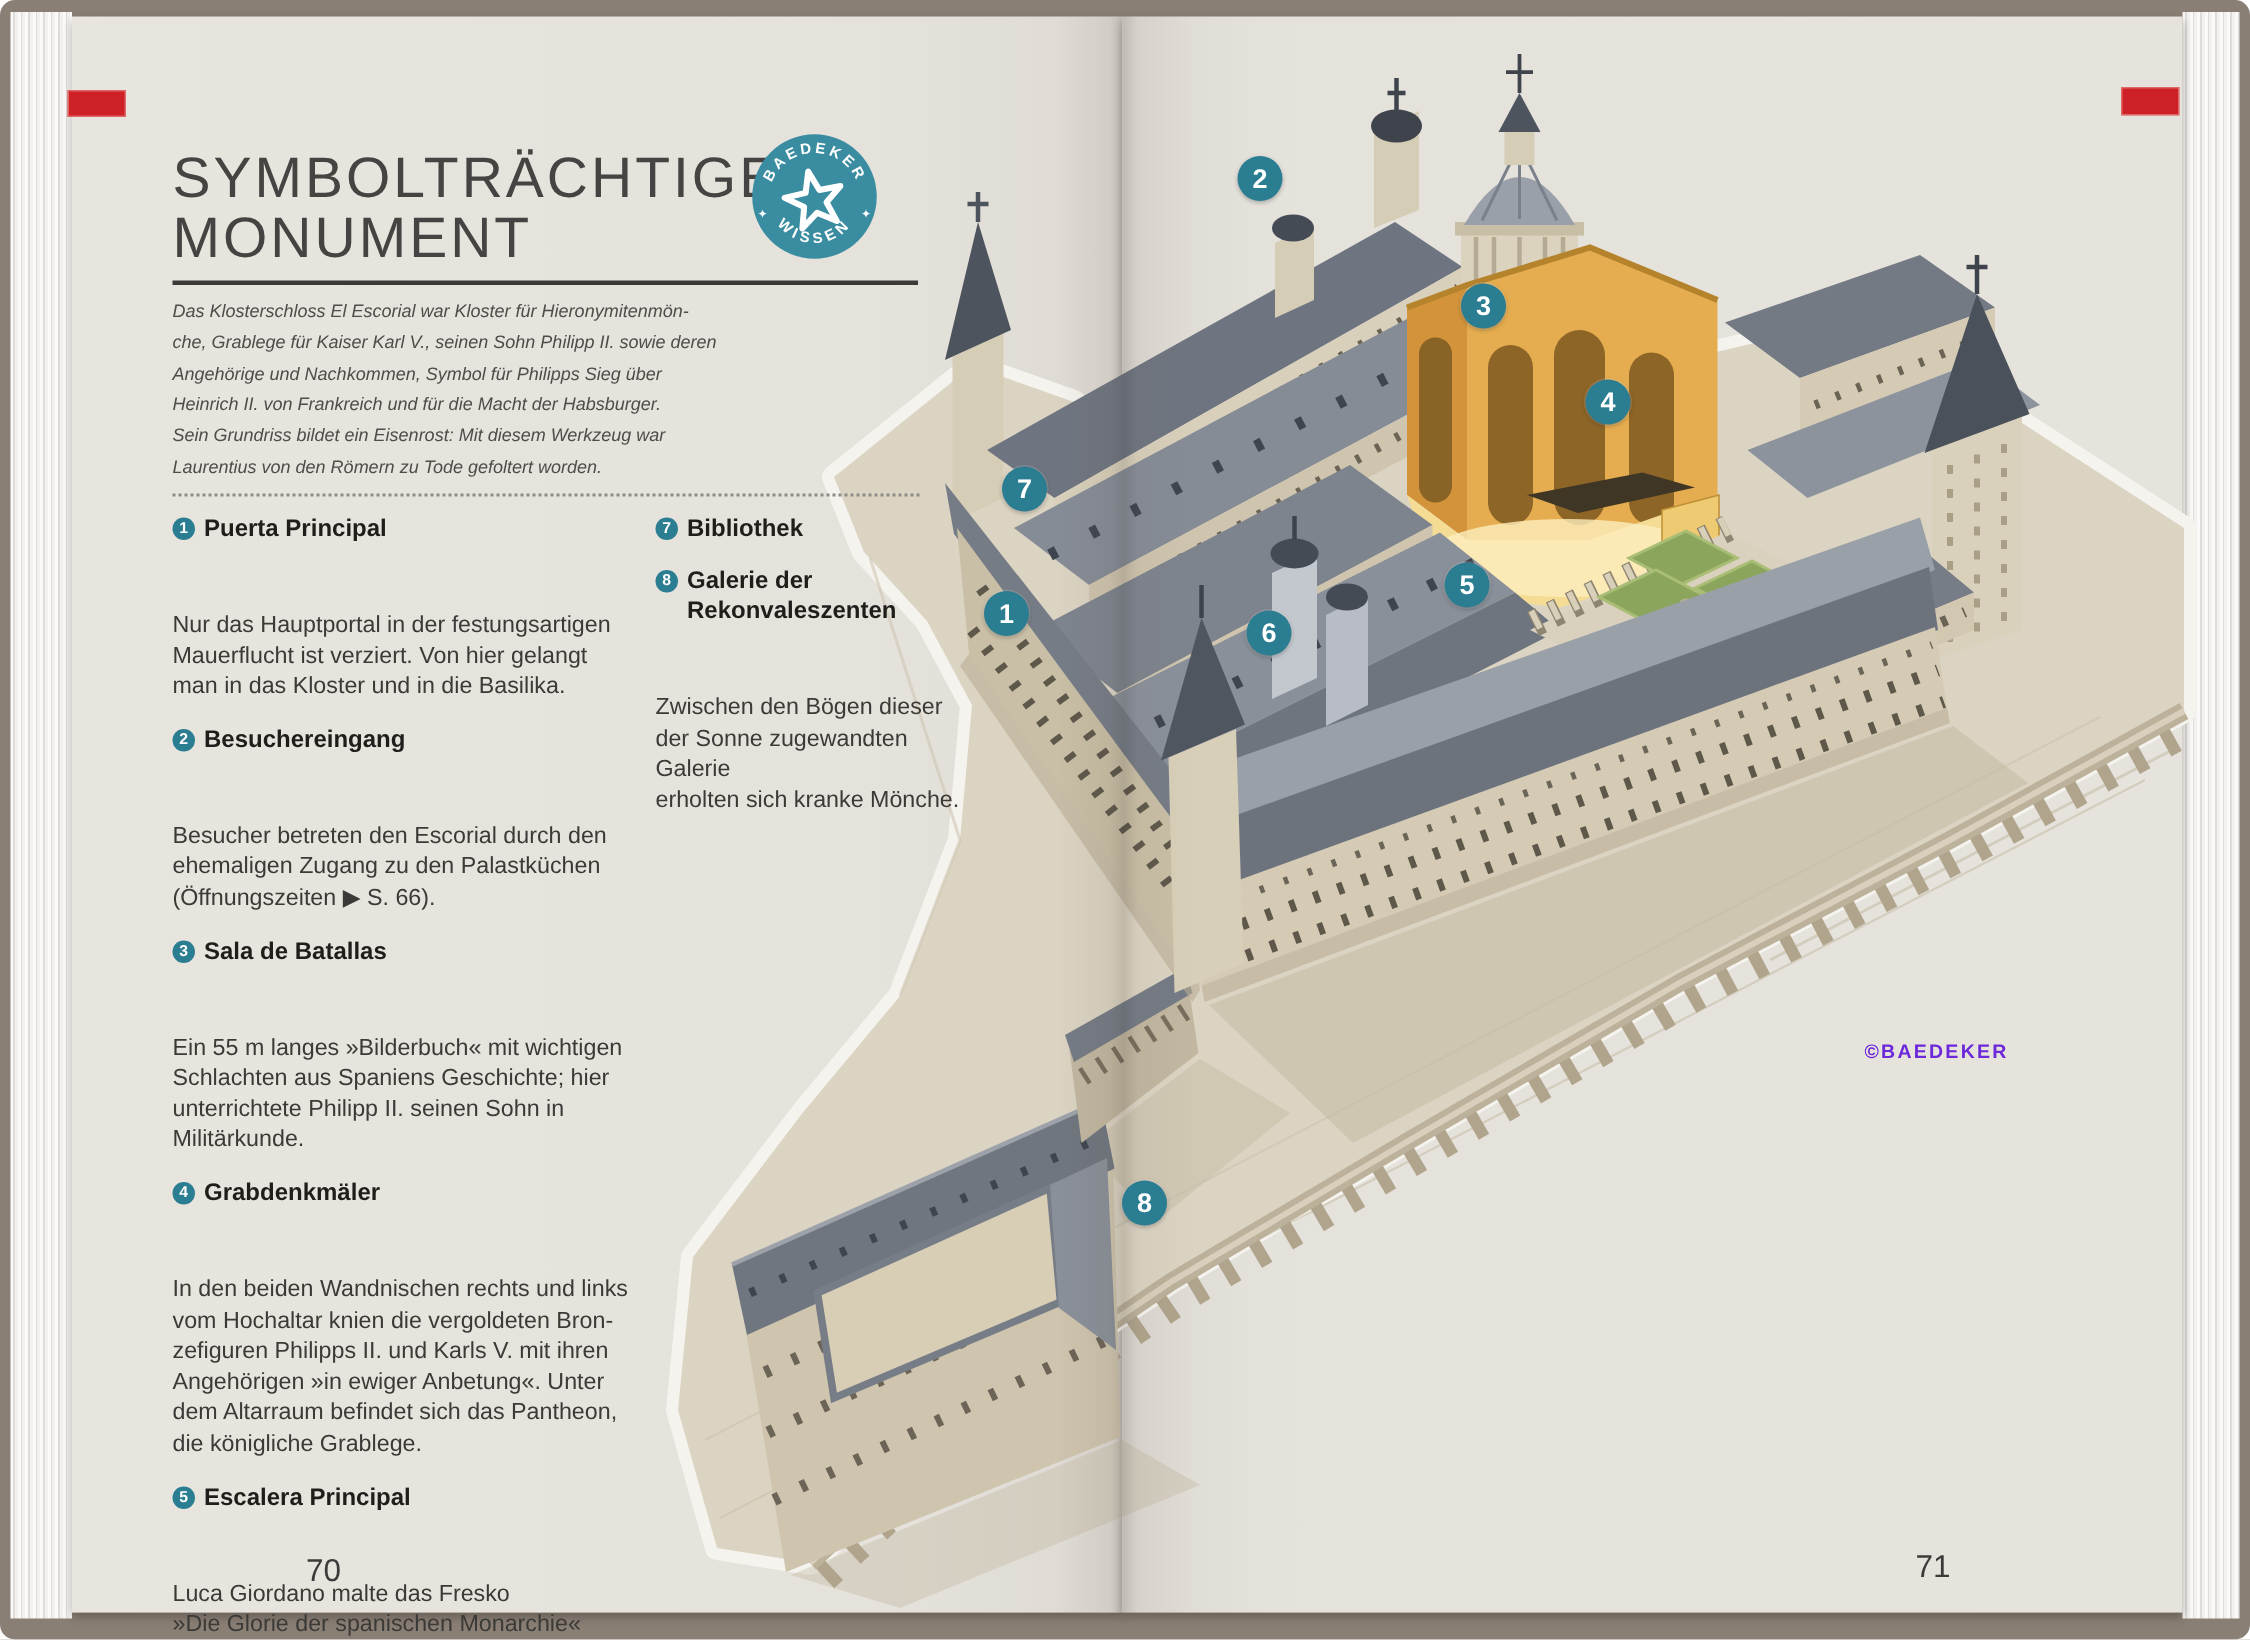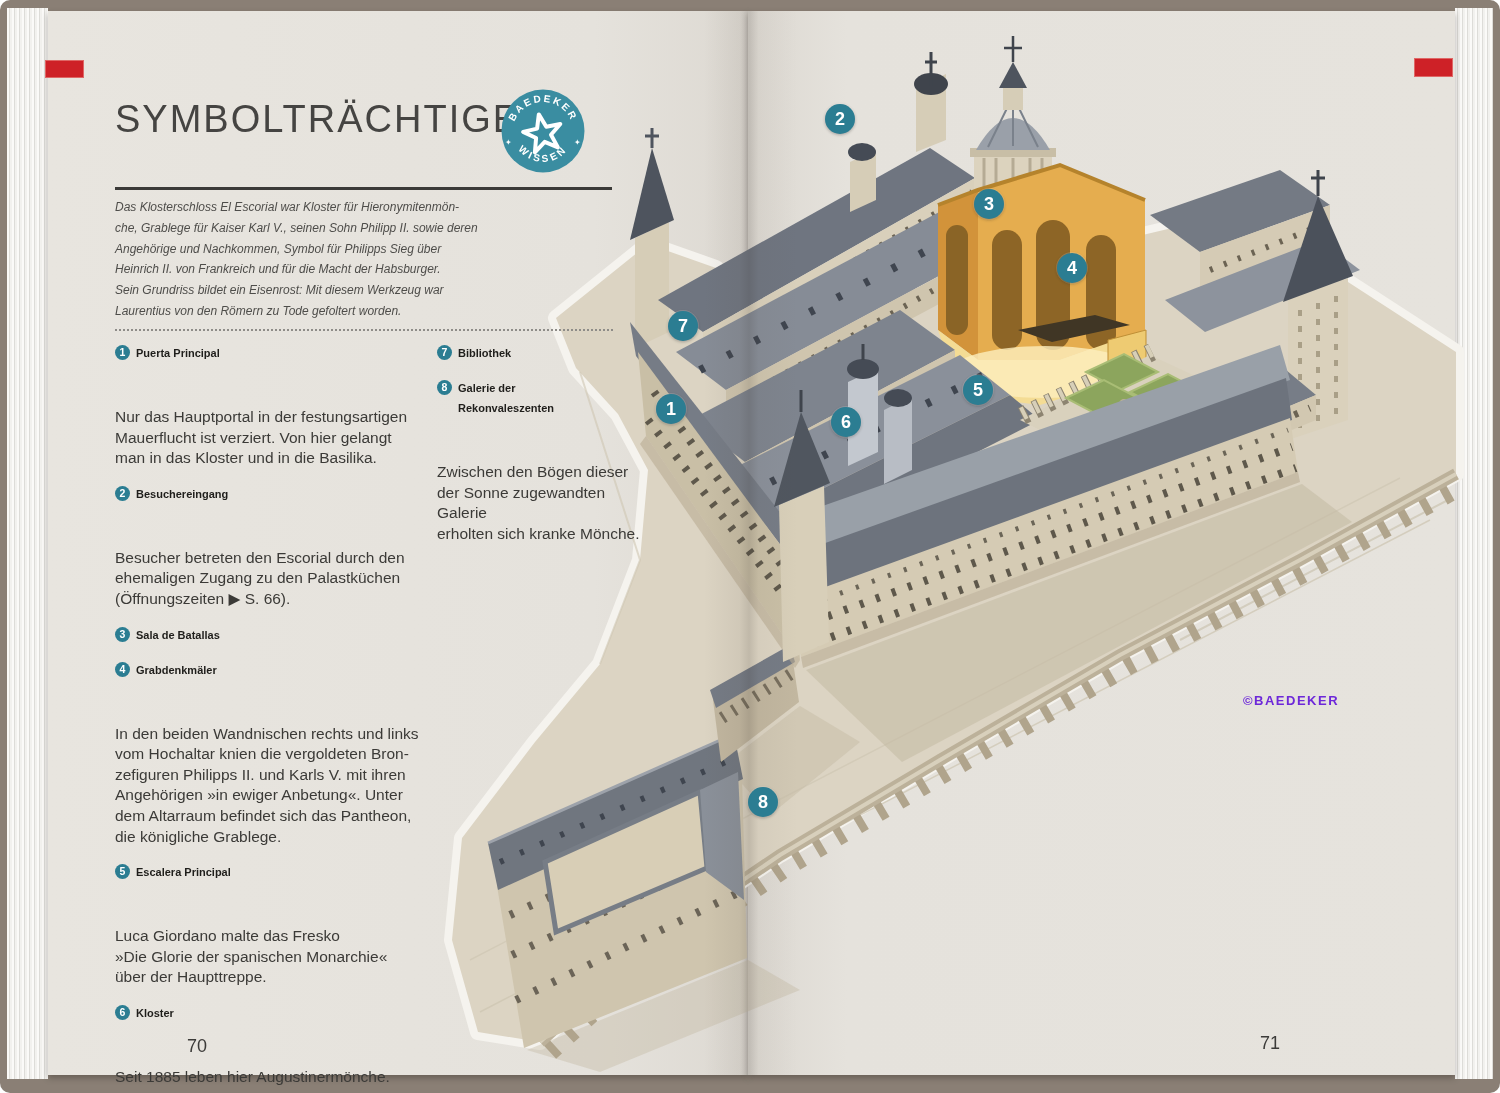--- a/index.html
+++ b/index.html
@@ -25,24 +25,24 @@
   .intro{left:115px;top:197px;width:512px;font-style:italic;font-size:12px;line-height:20.8px;
          color:#4e4d4a;white-space:pre-line;}
   .dots{left:115px;top:329px;width:498px;border-top:2px dotted #8e8c88;height:0;}
   .col{top:343px;font-size:15.5px;line-height:20.6px;color:#3b3a37;}
   .col1{left:115px;width:315px;}
   .col2{left:437px;width:208px;}
   .item{margin-bottom:15px;}
   .item-h{display:flex;align-items:flex-start;margin-bottom:2px;}
   .num{flex:0 0 auto;width:15px;height:15px;border-radius:50%;background:#2b7d92;color:#fff;
        font-size:10.5px;font-weight:bold;line-height:15px;text-align:center;margin:2px 6px 0 0;}
-  .item-title{font-weight:bold;color:#1f1e1b;font-size:11px;line-height:20px;white-space:pre-line;}
+  .item-title{font-weight:bold;color:#1f1e1b;font-size:16px;line-height:20px;white-space:pre-line;}
   .item-body{white-space:pre-line;margin-top:44px;}
   .credit{left:1243px;top:693px;font-size:13px;font-weight:bold;letter-spacing:1.5px;color:#6d28d9;}
-  .pagenum{font-size:18px;color:#3c3b39;z-index:5;}
+  .pagenum{font-size:21px;color:#3c3b39;z-index:5;margin-left:17px;}
   .pn-left{left:187px;top:1036px;position:absolute;}
   .pn-right{left:1260px;top:1033px;position:absolute;}
   .marker{position:absolute;z-index:6;width:30px;height:30px;border-radius:50%;background:#2b7d92;
       color:#fff;font-size:18px;font-weight:bold;display:flex;align-items:center;justify-content:center;
       transform:translate(-50%,-50%);box-shadow:0 1px 3px rgba(30,30,30,.35),0 0 0 1px rgba(255,255,255,.18);}
   .badge-svg{position:absolute;left:499px;top:87px;z-index:5;}
 </style>
 </head>
 <body>
 
@@ -202,20 +202,21 @@
     </g>
   </svg>
 
   <div class="gutter"></div>
 
   <div class="tab tab-left"></div>
   <div class="tab tab-right"></div>
 
   <div class="overlay title">
     <div>SYMBOLTRÄCHTIGES</div>
+    <div>MONUMENT</div>
   </div>
 
   <svg class="badge-svg" width="88" height="88" viewBox="-44 -44 88 88">
     <circle cx="0" cy="0" r="41.5" fill="#3a8da1"></circle>
     <path id="arcTop" d="M -30 -4 A 30.5 30.5 0 0 1 30 -4" fill="none"></path>
     <path id="arcBot" d="M -30 6 A 30.5 30.5 0 0 0 30 6" fill="none"></path>
     <text font-size="10" font-weight="bold" letter-spacing="2.2" fill="#ffffff">
       <textPath href="#arcTop" startOffset="50%" text-anchor="middle">BAEDEKER</textPath>
     </text>
     <text font-size="10" font-weight="bold" letter-spacing="3" fill="#ffffff">
@@ -252,20 +253,24 @@
         </div>
         <div class="item-body">Besucher betreten den Escorial durch den
 ehemaligen Zugang zu den Palastküchen
 (Öffnungszeiten ▶ S. 66).</div>
       </div>
       <div class="item">
         <div class="item-h">
           <span class="num">3</span>
           <span class="item-title">Sala de Batallas</span>
         </div>
+        <div class="item-body">Ein 55 m langes »Bilderbuch« mit wichtigen
+Schlachten aus Spaniens Geschichte; hier
+unterrichtete Philipp II. seinen Sohn in
+Militärkunde.</div>
       </div>
       <div class="item">
         <div class="item-h">
           <span class="num">4</span>
           <span class="item-title">Grabdenkmäler</span>
         </div>
         <div class="item-body">In den beiden Wandnischen rechts und links
 vom Hochaltar knien die vergoldeten Bron-
 zefiguren Philipps II. und Karls V. mit ihren
 Angehörigen »in ewiger Anbetung«. Unter

